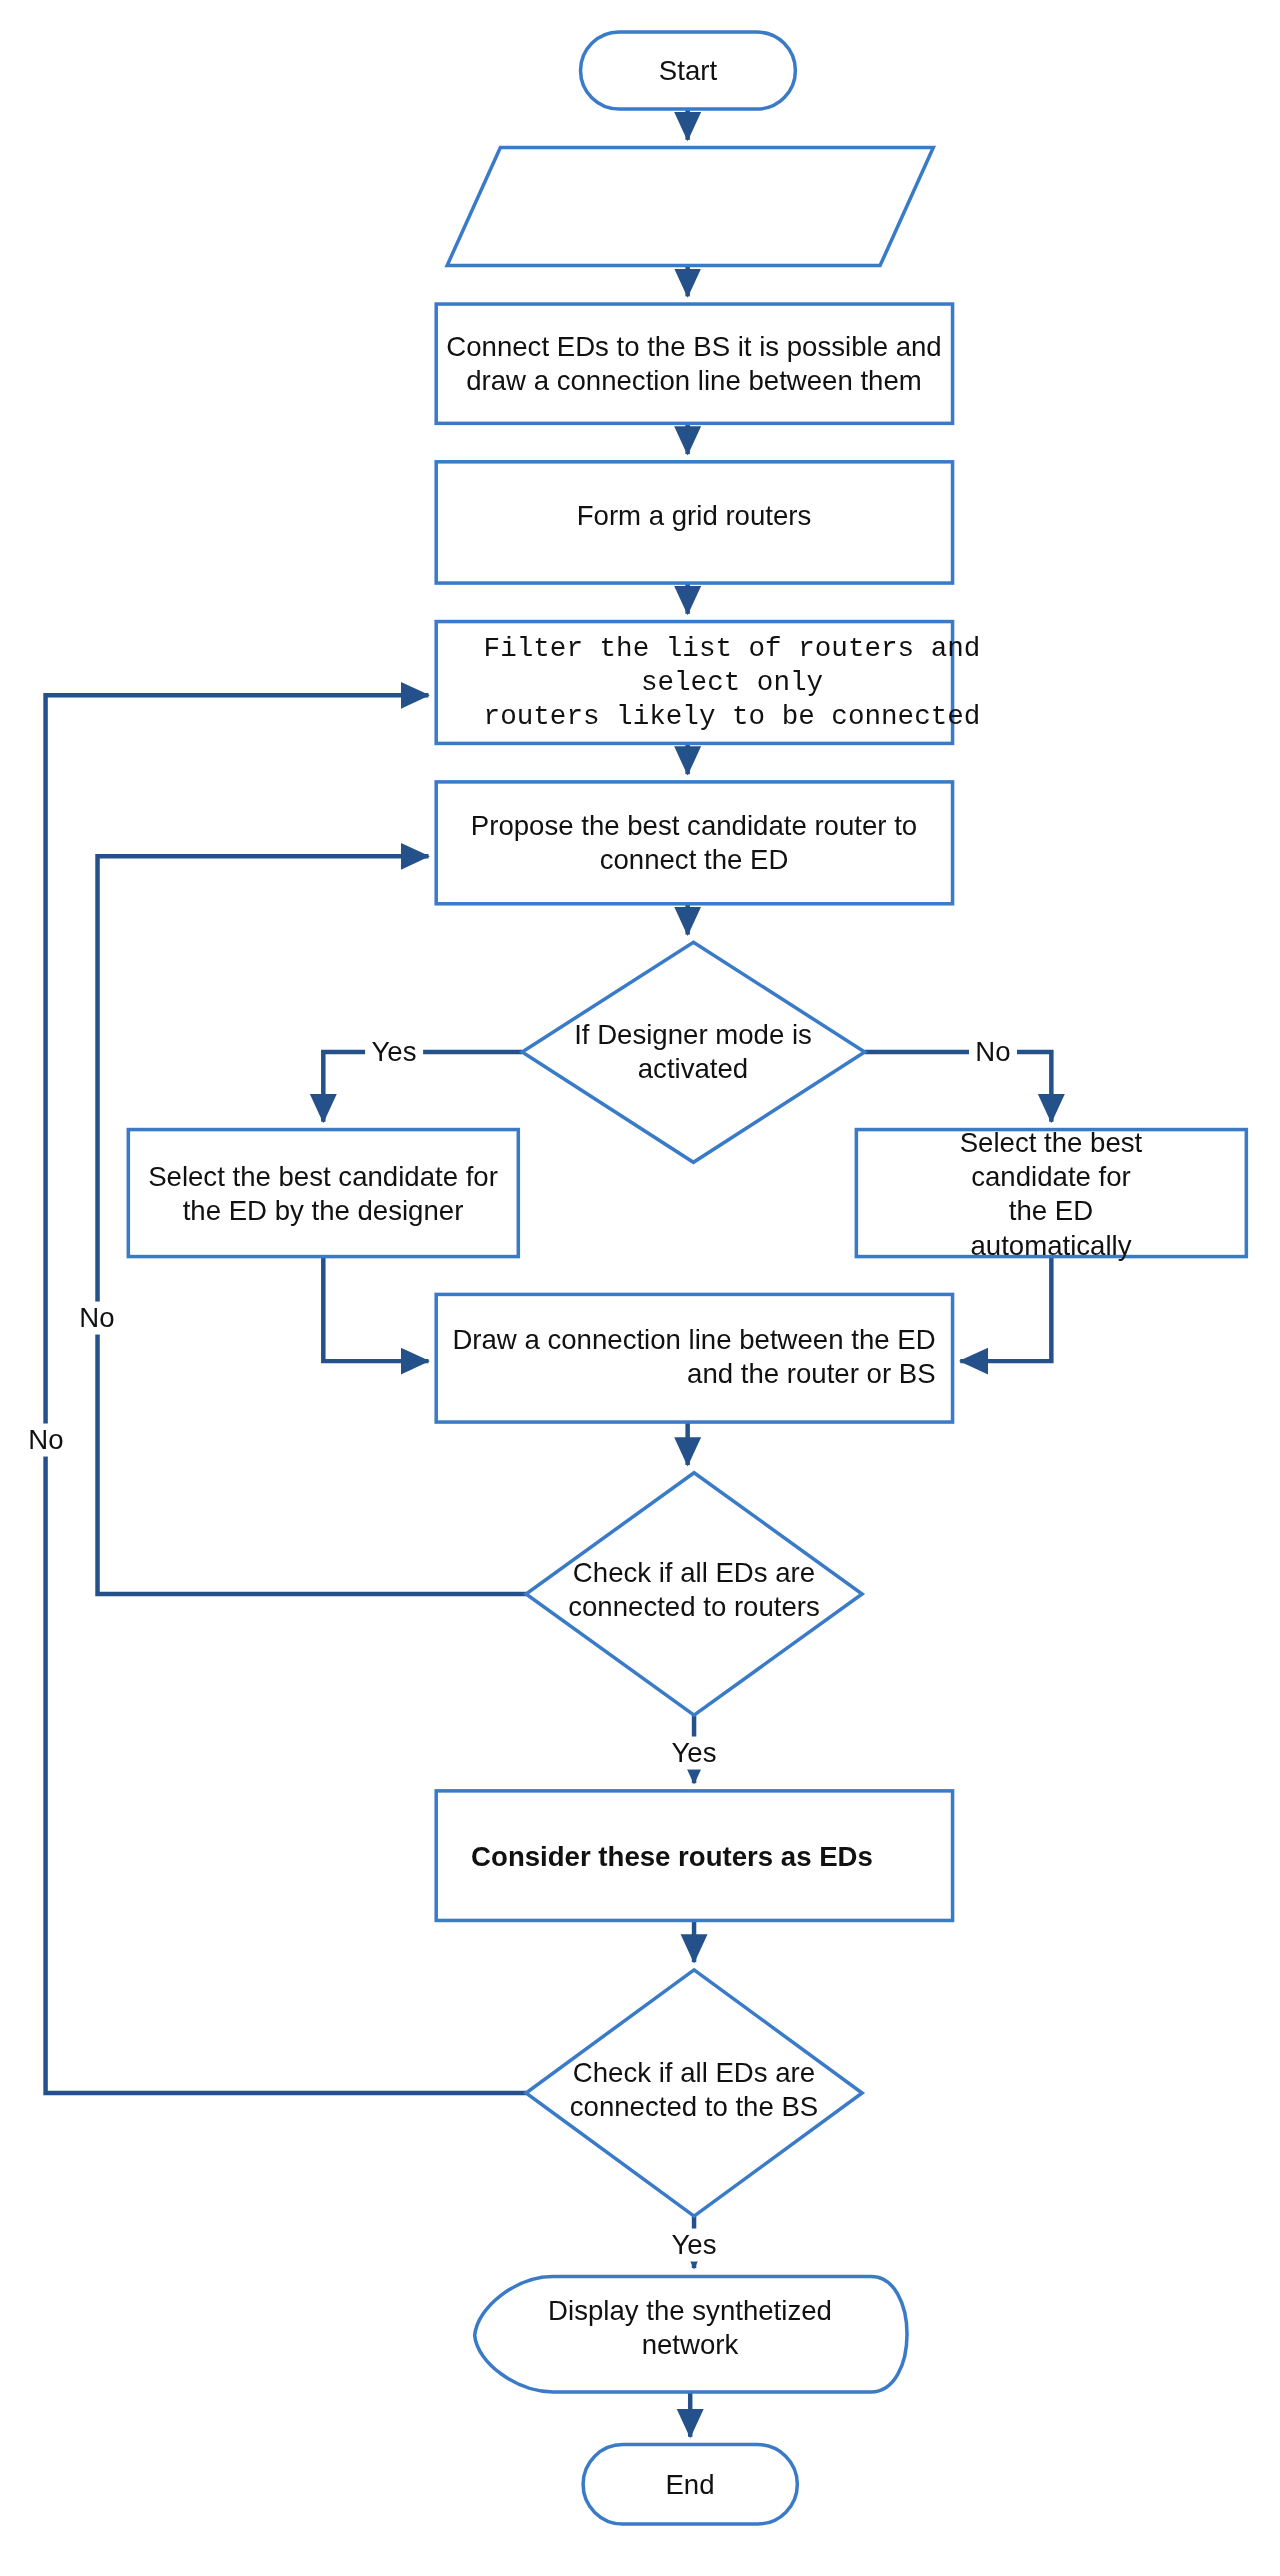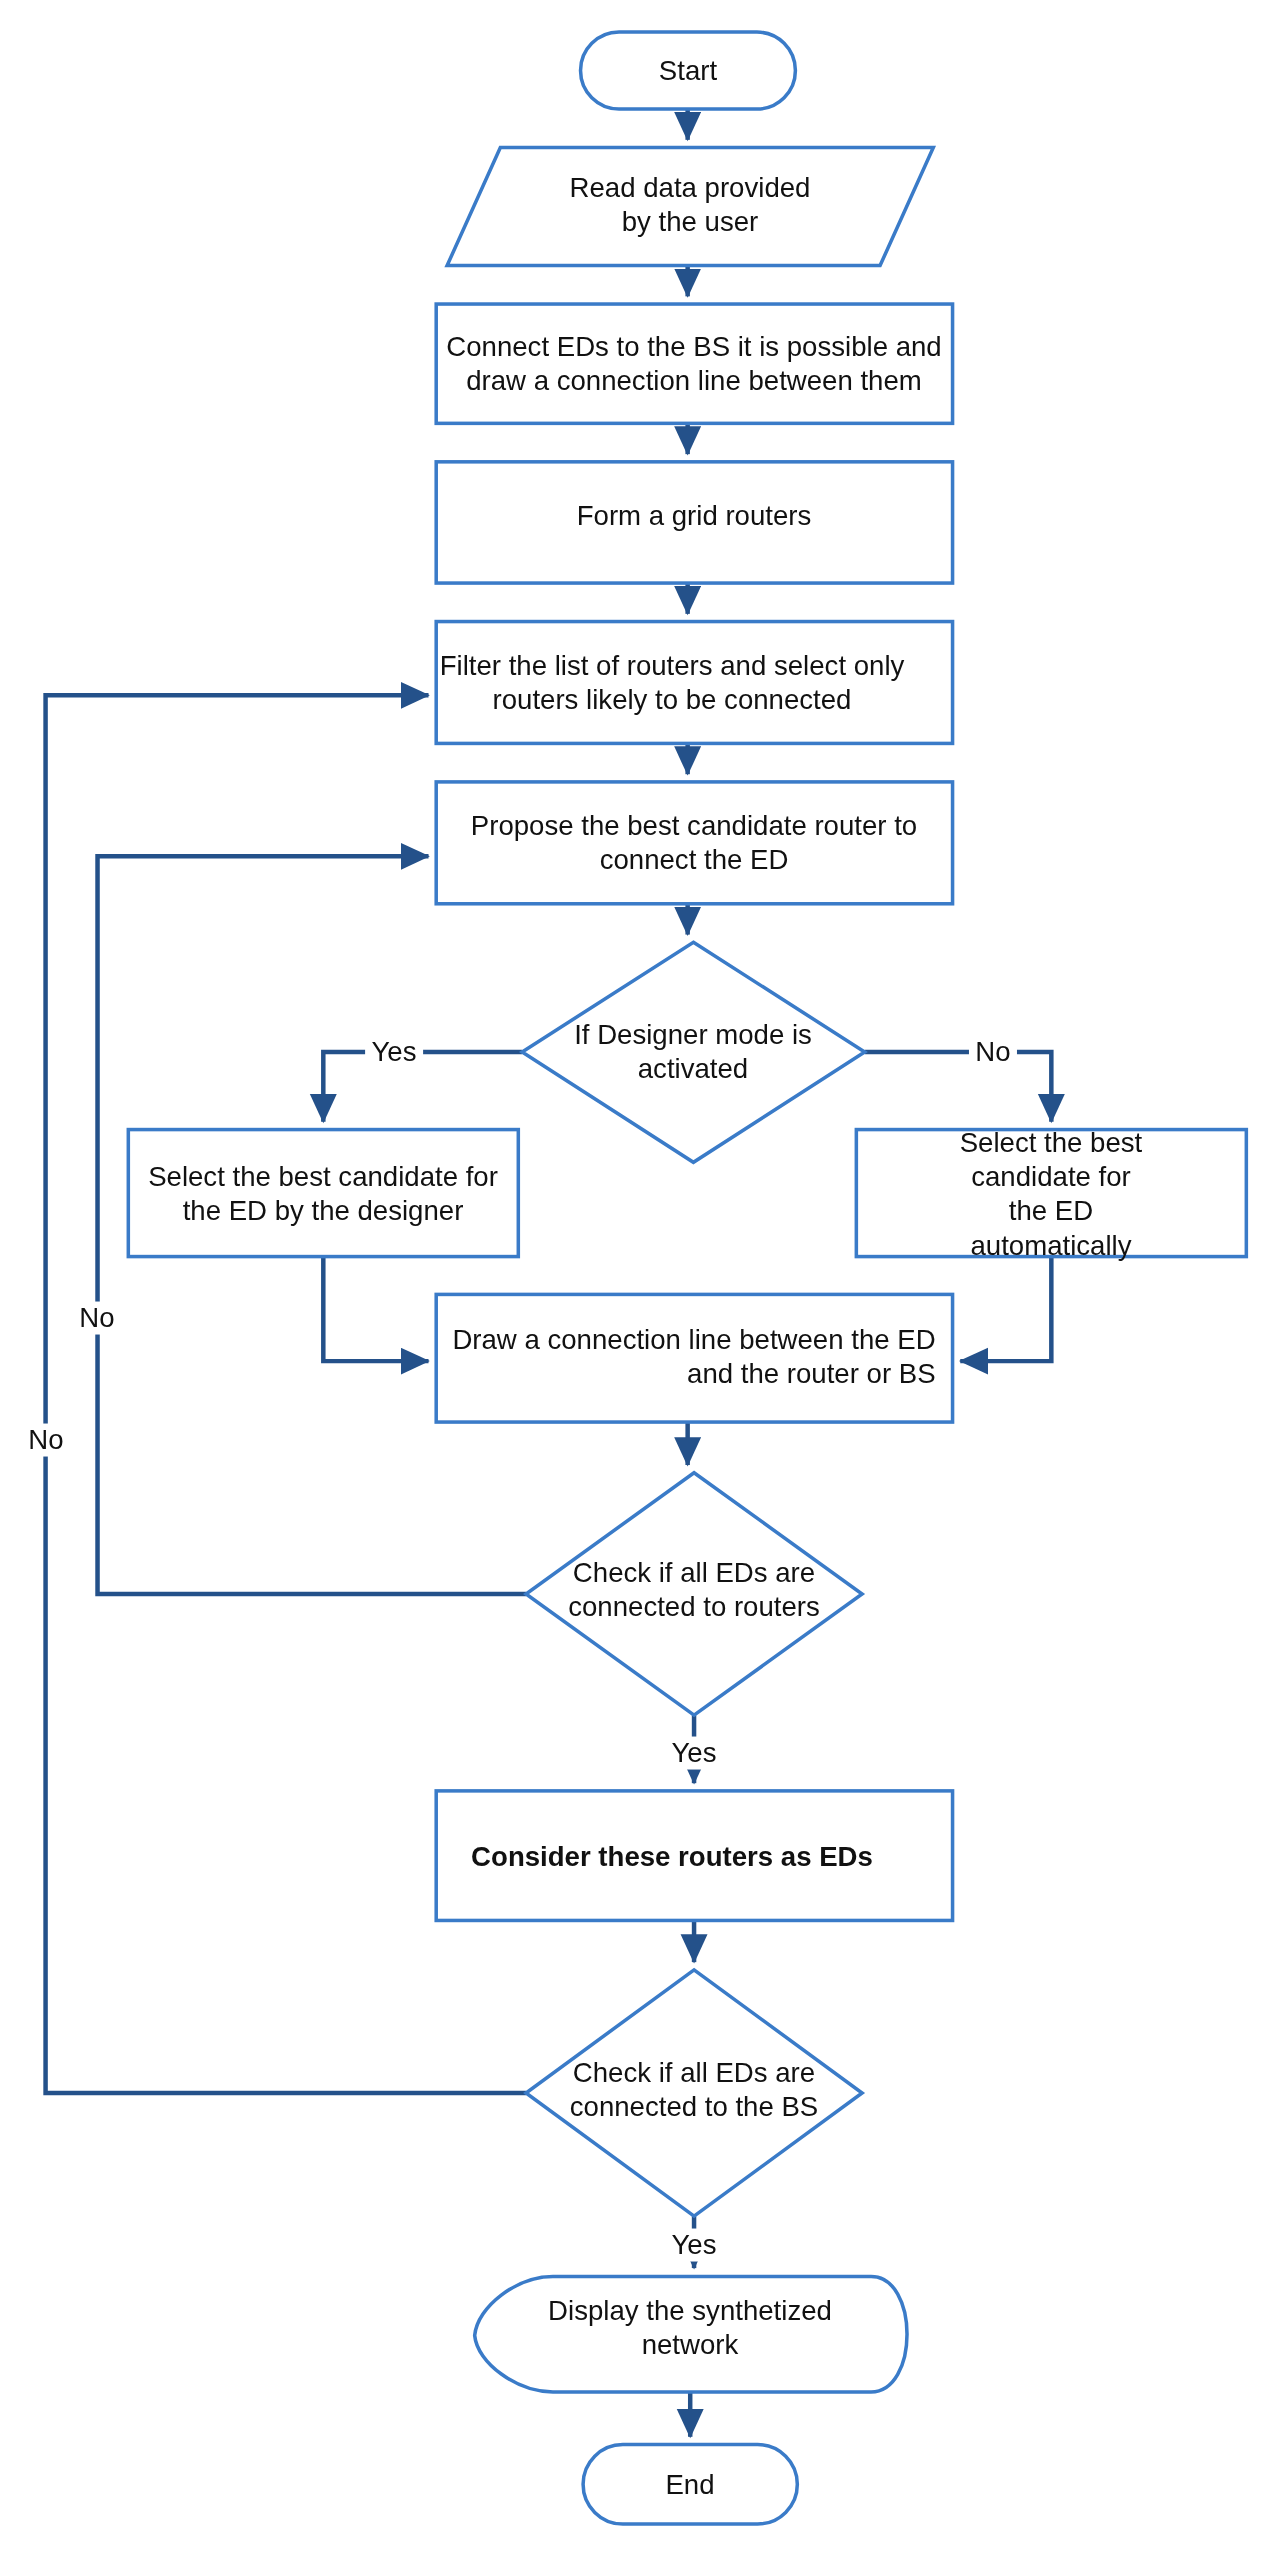--- a/index.html
+++ b/index.html
@@ -73,26 +73,24 @@
     <rect class="shape" x="1335" y="1761" width="608" height="198"></rect>
     <rect class="shape" x="680" y="2018" width="805" height="199"></rect>
     <polygon class="shape" points="1082,2296 1344,2485 1082,2674 820,2485"></polygon>
     <rect class="shape" x="680" y="2792" width="805" height="202"></rect>
     <polygon class="shape" points="1082,3071 1344,3263 1082,3455 820,3263"></polygon>
     <path class="shape" d="M 862 3549 H 1358 C 1394 3549 1414 3592 1414 3639 C 1414 3686 1394 3729 1358 3729 H 862 C 806 3729 744 3684 740 3641 C 744 3596 806 3549 862 3549 Z"></path>
     <rect class="shape" x="909" y="3811" width="334" height="124" rx="62"></rect>
   </svg>
 
   <div class="node-label" style="left:688px;top:71px;">Start</div>
-  <div class="node-label" style="left:690px;top:205px;">Read data provided
-by the user</div>
   <div class="node-label" style="left:694px;top:364px;">Connect EDs to the BS it is possible and
 draw a connection line between them</div>
   <div class="node-label" style="left:694px;top:516px;">Form a grid routers</div>
-  <div class="node-label" style="left:672px;top:683px;">Filter the list of routers and select only
+  <div class="node-label" style="left:732px;top:683px;font-family:Liberation Mono, monospace;">Filter the list of routers and select only
 routers likely to be connected</div>
   <div class="node-label" style="left:694px;top:843px;">Propose the best candidate router to
 connect the ED</div>
   <div class="node-label" style="left:693px;top:1052px;">If Designer mode is
 activated</div>
   <div class="node-label" style="left:323px;top:1194px;">Select the best candidate for
 the ED by the designer</div>
   <div class="node-label" style="left:1051px;top:1194px;">Select the best candidate for
 the ED automatically</div>
   <div class="node-label" style="left:694px;top:1357px;text-align:right;">Draw a connection line between the ED

